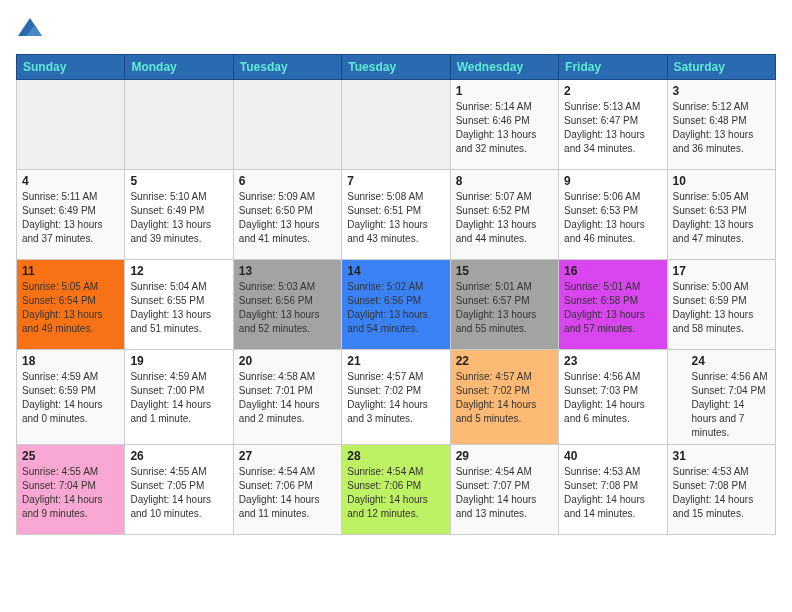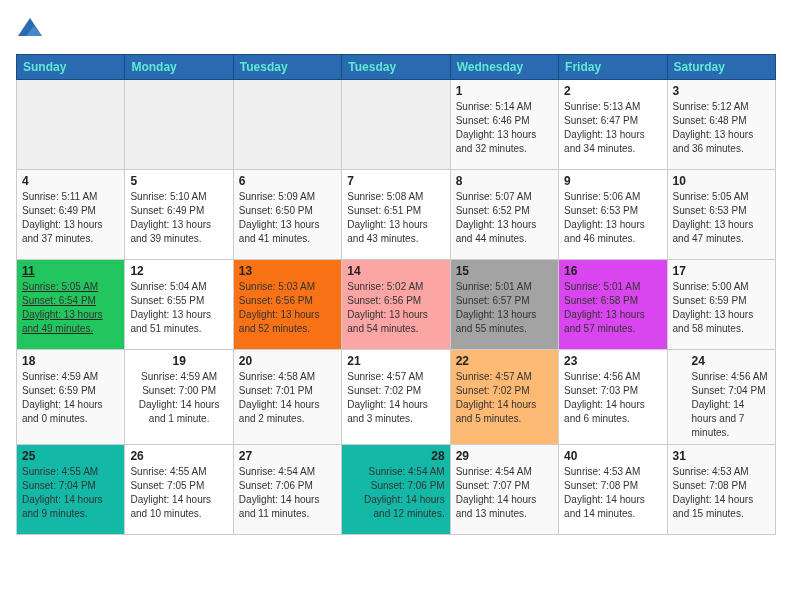--- a/index.html
+++ b/index.html
@@ -174,33 +174,33 @@
         <td style="background-color: rgb(255, 255, 255);">
           <span class="day-num">9</span>
           <div class="day-info">Sunrise: 5:06 AM<br>Sunset: 6:53 PM<br>Daylight: 13 hours and 46 minutes.</div>
         </td>
         <td style="background-color: rgb(249, 249, 249);">
           <span class="day-num">10</span>
           <div class="day-info">Sunrise: 5:05 AM<br>Sunset: 6:53 PM<br>Daylight: 13 hours and 47 minutes.</div>
         </td>
       </tr>
       <tr>
-        <td style="background-color: #22c55e; text-decoration: underline;">
+        <td style="background-color: #f97316;">
           <span class="day-num">11</span>
           <div class="day-info">Sunrise: 5:05 AM<br>Sunset: 6:54 PM<br>Daylight: 13 hours and 49 minutes.</div>
         </td>
         <td style="background-color: rgb(255, 255, 255);">
           <span class="day-num">12</span>
           <div class="day-info">Sunrise: 5:04 AM<br>Sunset: 6:55 PM<br>Daylight: 13 hours and 51 minutes.</div>
         </td>
-        <td style="background-color: #f97316;">
+        <td style="background-color: #a3a3a3;">
           <span class="day-num">13</span>
           <div class="day-info">Sunrise: 5:03 AM<br>Sunset: 6:56 PM<br>Daylight: 13 hours and 52 minutes.</div>
         </td>
-        <td style="background-color: #fca5a5;">
+        <td style="background-color: #3b82f6;">
           <span class="day-num">14</span>
           <div class="day-info">Sunrise: 5:02 AM<br>Sunset: 6:56 PM<br>Daylight: 13 hours and 54 minutes.</div>
         </td>
         <td style="background-color: #a3a3a3;">
           <span class="day-num">15</span>
           <div class="day-info">Sunrise: 5:01 AM<br>Sunset: 6:57 PM<br>Daylight: 13 hours and 55 minutes.</div>
         </td>
         <td style="background-color: #d946ef;">
           <span class="day-num">16</span>
           <div class="day-info">Sunrise: 5:01 AM<br>Sunset: 6:58 PM<br>Daylight: 13 hours and 57 minutes.</div>
@@ -208,21 +208,21 @@
         <td style="background-color: rgb(249, 249, 249);">
           <span class="day-num">17</span>
           <div class="day-info">Sunrise: 5:00 AM<br>Sunset: 6:59 PM<br>Daylight: 13 hours and 58 minutes.</div>
         </td>
       </tr>
       <tr>
         <td style="background-color: rgb(249, 249, 249);">
           <span class="day-num">18</span>
           <div class="day-info">Sunrise: 4:59 AM<br>Sunset: 6:59 PM<br>Daylight: 14 hours and 0 minutes.</div>
         </td>
-        <td style="background-color: rgb(255, 255, 255); text-align: center;">
+        <td style="background-color: rgb(255, 255, 255);">
           <span class="day-num">19</span>
           <div class="day-info">Sunrise: 4:59 AM<br>Sunset: 7:00 PM<br>Daylight: 14 hours and 1 minute.</div>
         </td>
         <td style="background-color: rgb(249, 249, 249);">
           <span class="day-num">20</span>
           <div class="day-info">Sunrise: 4:58 AM<br>Sunset: 7:01 PM<br>Daylight: 14 hours and 2 minutes.</div>
         </td>
         <td style="background-color: rgb(255, 255, 255);">
           <span class="day-num">21</span>
           <div class="day-info">Sunrise: 4:57 AM<br>Sunset: 7:02 PM<br>Daylight: 14 hours and 3 minutes.</div>
@@ -234,33 +234,33 @@
         <td style="background-color: rgb(255, 255, 255);">
           <span class="day-num">23</span>
           <div class="day-info">Sunrise: 4:56 AM<br>Sunset: 7:03 PM<br>Daylight: 14 hours and 6 minutes.</div>
         </td>
         <td style="background-color: rgb(249, 249, 249); padding-left: 24px;">
           <span class="day-num">24</span>
           <div class="day-info">Sunrise: 4:56 AM<br>Sunset: 7:04 PM<br>Daylight: 14 hours and 7 minutes.</div>
         </td>
       </tr>
       <tr>
-        <td style="background-color: #14b8a6;">
+        <td style="background-color: #f9a8d4;">
           <span class="day-num">25</span>
           <div class="day-info">Sunrise: 4:55 AM<br>Sunset: 7:04 PM<br>Daylight: 14 hours and 9 minutes.</div>
         </td>
         <td style="background-color: rgb(255, 255, 255);">
           <span class="day-num">26</span>
           <div class="day-info">Sunrise: 4:55 AM<br>Sunset: 7:05 PM<br>Daylight: 14 hours and 10 minutes.</div>
         </td>
         <td style="background-color: rgb(249, 249, 249);">
           <span class="day-num">27</span>
           <div class="day-info">Sunrise: 4:54 AM<br>Sunset: 7:06 PM<br>Daylight: 14 hours and 11 minutes.</div>
         </td>
-        <td style="background-color: #14b8a6; text-align: right;">
+        <td style="background-color: #bef264;">
           <span class="day-num">28</span>
           <div class="day-info">Sunrise: 4:54 AM<br>Sunset: 7:06 PM<br>Daylight: 14 hours and 12 minutes.</div>
         </td>
         <td style="background-color: rgb(249, 249, 249);">
           <span class="day-num">29</span>
           <div class="day-info">Sunrise: 4:54 AM<br>Sunset: 7:07 PM<br>Daylight: 14 hours and 13 minutes.</div>
         </td>
         <td style="background-color: rgb(255, 255, 255);">
           <span class="day-num">40</span>
           <div class="day-info">Sunrise: 4:53 AM<br>Sunset: 7:08 PM<br>Daylight: 14 hours and 14 minutes.</div>

